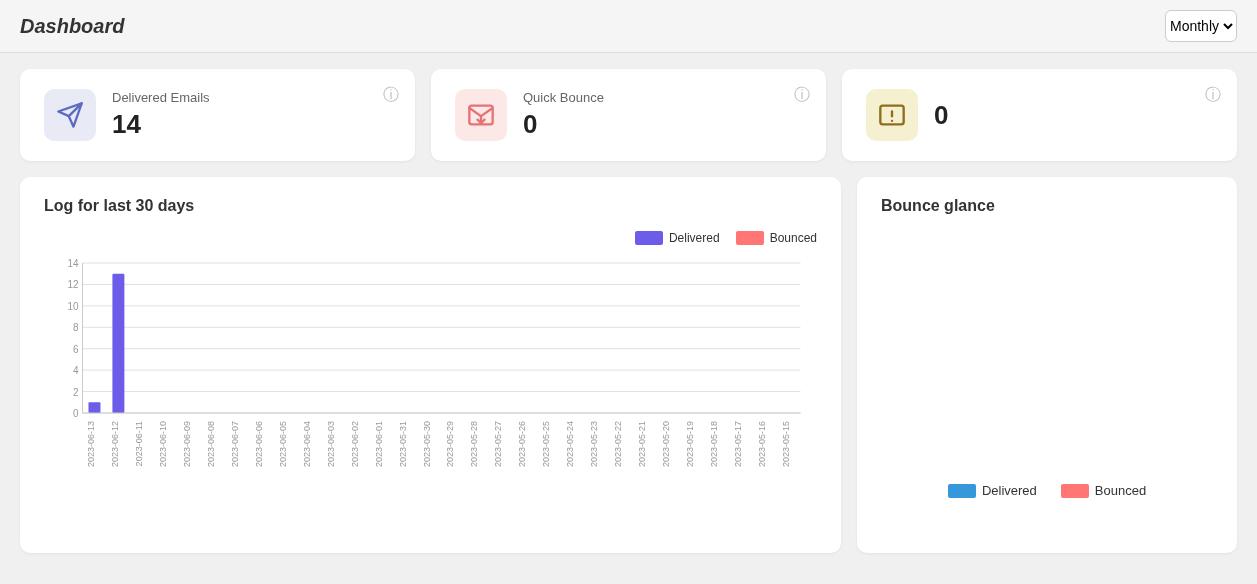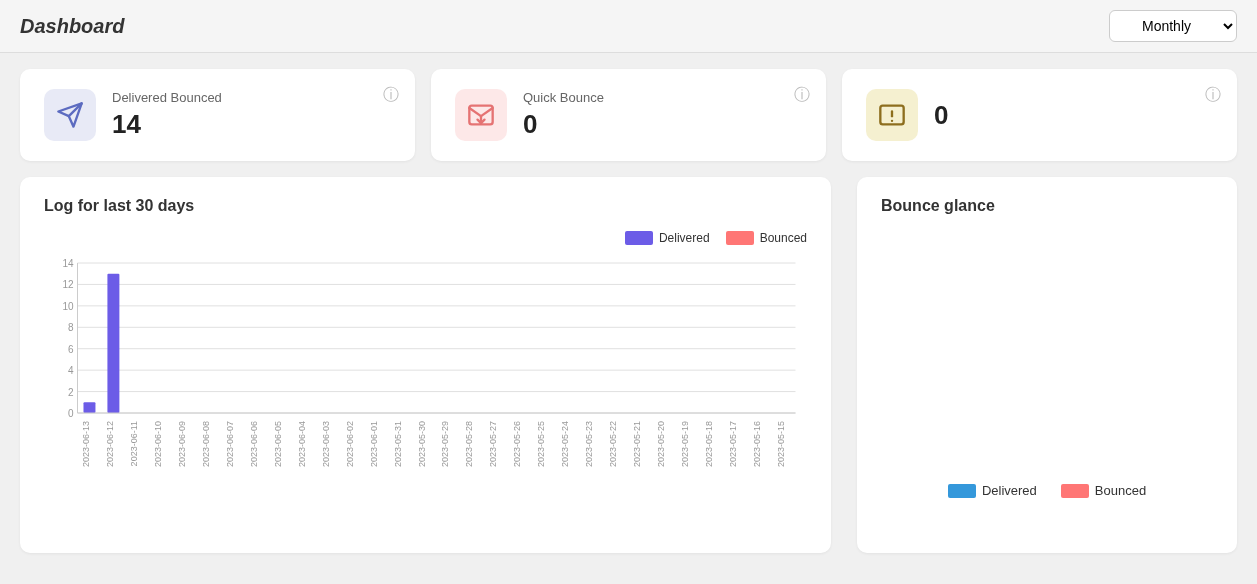--- a/index.html
+++ b/index.html
@@ -16,21 +16,21 @@
       padding: 10px 20px;
       background: #f5f5f5;
       border-bottom: 1px solid #ddd;
     }
     .header-title {
       font-size: 20px;
       font-weight: 600;
       font-style: italic;
     }
     .period-select {
-      padding: 6px 28px;
+      padding: 6px 0;
       border: 1px solid #ccc;
       border-radius: 6px;
       background: #fff;
       font-size: 14px;
       cursor: pointer;
       appearance: auto;
     }
     .main {
       padding: 16px 20px;
     }
@@ -76,21 +76,21 @@
     .stat-info-icon {
       position: absolute;
       top: 16px;
       right: 16px;
       color: #bbb;
       font-size: 16px;
     }
     .charts-row {
       display: grid;
       grid-template-columns: 1fr 380px;
-      gap: 26px;
+      gap: 16px;
     }
     .chart-card {
       background: #fff;
       border-radius: 10px;
       padding: 20px 24px;
       box-shadow: 0 1px 3px rgba(0,0,0,0.06);
     }
     .chart-title {
       font-size: 16px;
       font-weight: 700;
@@ -160,21 +160,21 @@
 <div class="main">
   <div class="stats-row" id="stats-row">
       <div class="stat-card">
     <div class="stat-icon blue">
       <svg width="28" height="28" viewBox="0 0 24 24" fill="none" stroke="#5c6bc0" stroke-width="2" stroke-linecap="round" stroke-linejoin="round">
             <line x1="22" y1="2" x2="11" y2="13"></line>
             <polygon points="22 2 15 22 11 13 2 9 22 2"></polygon>
           </svg>
     </div>
     <div class="stat-info">
-      <div class="stat-label">Delivered Bounced</div>
+      <div class="stat-label">Delivered Emails</div>
       <div class="stat-value">14</div>
     </div>
     <div class="stat-info-icon">ⓘ</div>
   </div>
       <div class="stat-card">
     <div class="stat-icon red">
       <svg width="28" height="28" viewBox="0 0 24 24" fill="none" stroke="#e57373" stroke-width="2" stroke-linecap="round" stroke-linejoin="round">
             <path d="M4 4h16c1.1 0 2 .9 2 2v12c0 1.1-.9 2-2 2H4c-1.1 0-2-.9-2-2V6c0-1.1.9-2 2-2z"></path>
             <polyline points="22,6 12,13 2,6"></polyline>
             <line x1="12" y1="13" x2="12" y2="19"></line>

